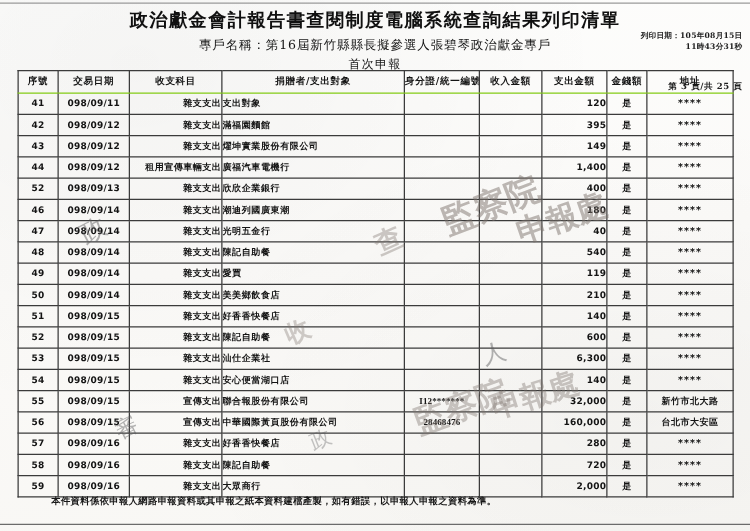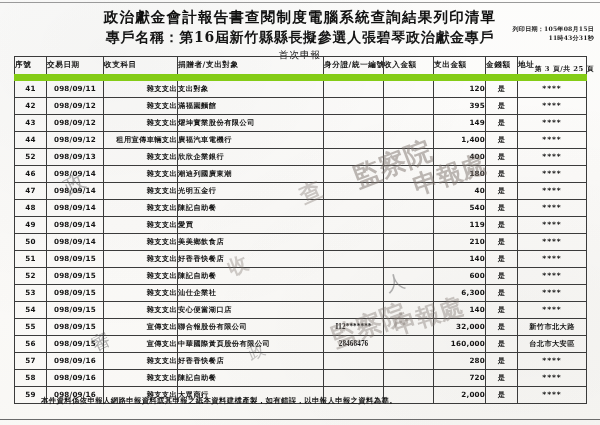--- a/index.html
+++ b/index.html
@@ -31,22 +31,22 @@
     text-align: center;
   }
   .doc-title {
     font-size: 14.5px;
     font-weight: bold;
     letter-spacing: 1.2px;
     line-height: 1.15;
     color: #101010;
   }
   .doc-subtitle {
-    font-size: 14px;
-    font-weight: bold;
+    font-size: 10px;
+    font-weight: normal;
     letter-spacing: .7px;
     margin-top: 3px;
     color: #151515;
   }
   .doc-subtitle2 {
     font-size: 9.6px;
     font-weight: normal;
     letter-spacing: 1px;
     margin-top: 2px;
     color: #151515;
@@ -85,25 +85,25 @@
     font-weight: bold;
     padding: 0;
     height: 16.05px;
     line-height: 16.05px;
     color: #141414;
     overflow: hidden;
     white-space: nowrap;
   }
   table.report thead th {
     font-size: 7.6px;
-    text-align: left;
+    text-align: center;
     letter-spacing: .6px;
     height: 16.5px;
     line-height: 16.5px;
-    border-bottom: 7px solid #84cc16;
+    border-bottom: 1px solid #84cc16;
   }
   thead th.h-idnum { font-size: 6.2px; letter-spacing: 0; }
 
   td.c-seq   { text-align: center; font-family: "DejaVu Sans", "Liberation Sans", sans-serif; font-size: 7.4px; letter-spacing: .3px; }
   td.c-date  { text-align: center; font-family: "DejaVu Sans", "Liberation Sans", sans-serif; font-size: 7.2px; letter-spacing: .2px; }
   td.c-acct  { text-align: right;  padding-left: 7px; letter-spacing: .4px; }
   td.c-party { text-align: left;  padding-left: 9px; letter-spacing: .5px; }
   td.c-id    { text-align: center; font-family: Liberation Serif, serif; font-size: 6.2px; letter-spacing: .1px; }
   td.c-in    { text-align: right; padding-right: 5px; font-family: "DejaVu Sans", "Liberation Sans", sans-serif; font-size: 7px; }
   td.c-out   { text-align: right; padding-right: 4px; font-family: "DejaVu Sans", "Liberation Sans", sans-serif; font-size: 7px; letter-spacing: .2px; }

